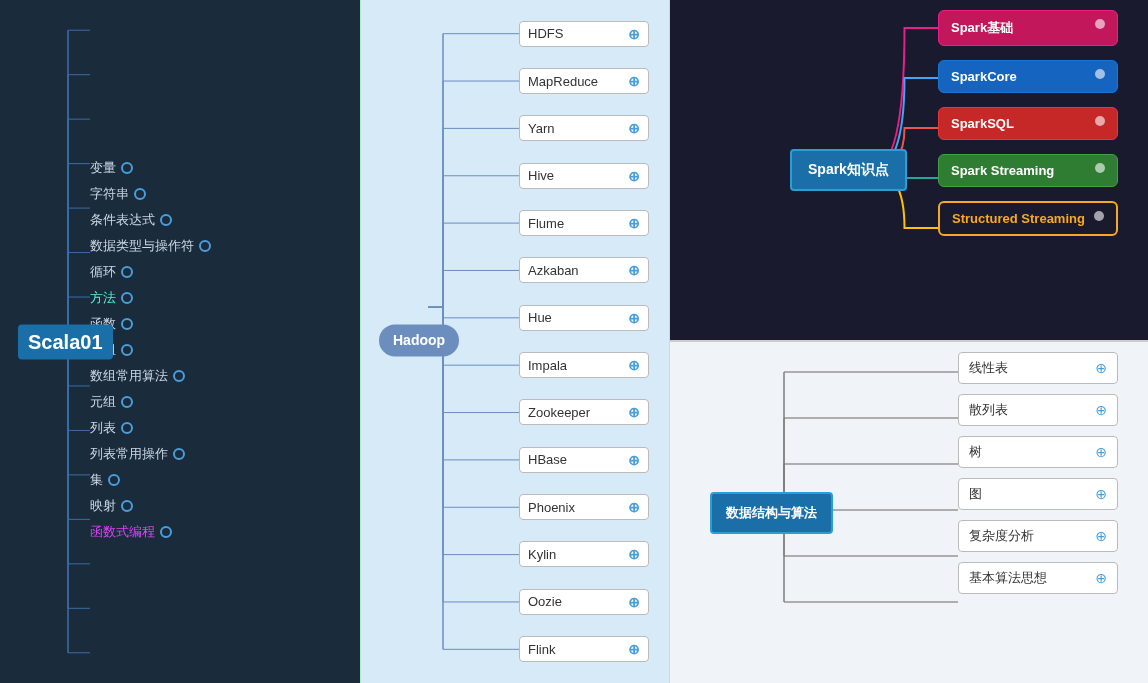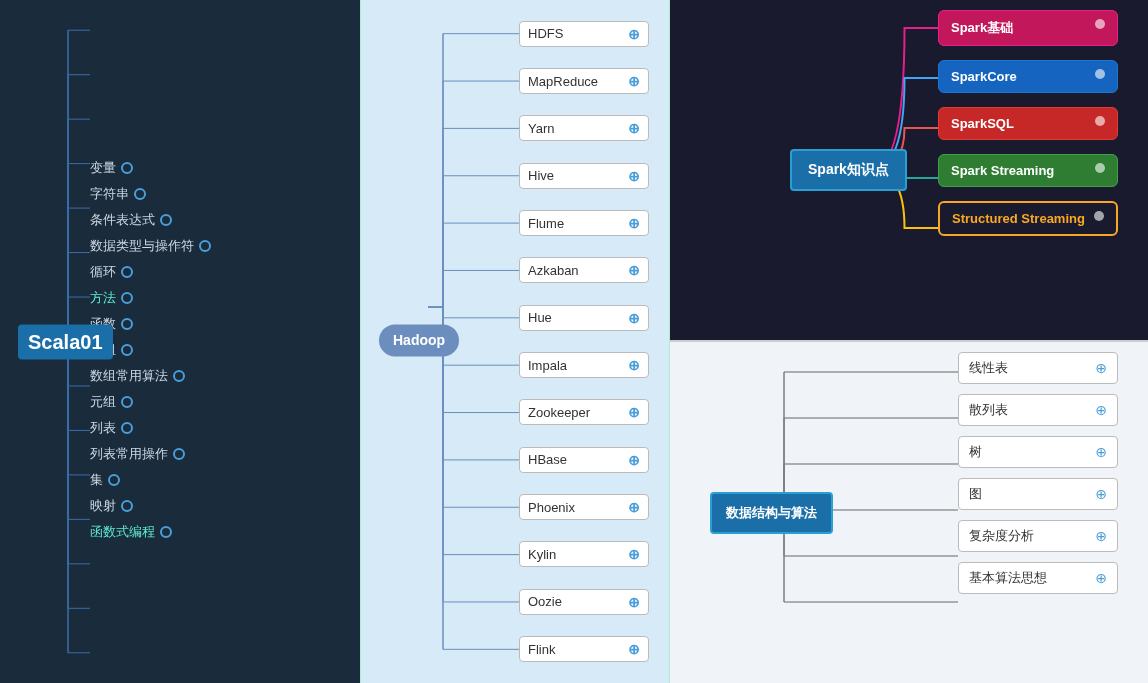--- a/index.html
+++ b/index.html
@@ -338,21 +338,21 @@
       </div>
       <div class="scala-item">
         <span style="color:#cdd9e5;font-size:13px">集</span>
         <span class="dot"></span>
       </div>
       <div class="scala-item">
         <span style="color:#cdd9e5;font-size:13px">映射</span>
         <span class="dot"></span>
       </div>
       <div class="scala-item">
-        <span style="color:#5eead4;font-size:13px">函数式编程</span>
+        <span style="color:#d946ef;font-size:13px">函数式编程</span>
         <span class="dot"></span>
       </div>
     </div>
 </div>
 
 <div class="panel-center">
     <svg class="svg-overlay" width="310" height="683">
       <path d="M 67 307.35 L 82 307.35 L 82 33.67857142857143 L 160 33.67857142857143" stroke="#6c8ebf" stroke-width="1" fill="none"></path>
       <path d="M 67 307.35 L 82 307.35 L 82 81.03571428571428 L 160 81.03571428571428" stroke="#6c8ebf" stroke-width="1" fill="none"></path>
       <path d="M 67 307.35 L 82 307.35 L 82 128.39285714285714 L 160 128.39285714285714" stroke="#6c8ebf" stroke-width="1" fill="none"></path>

